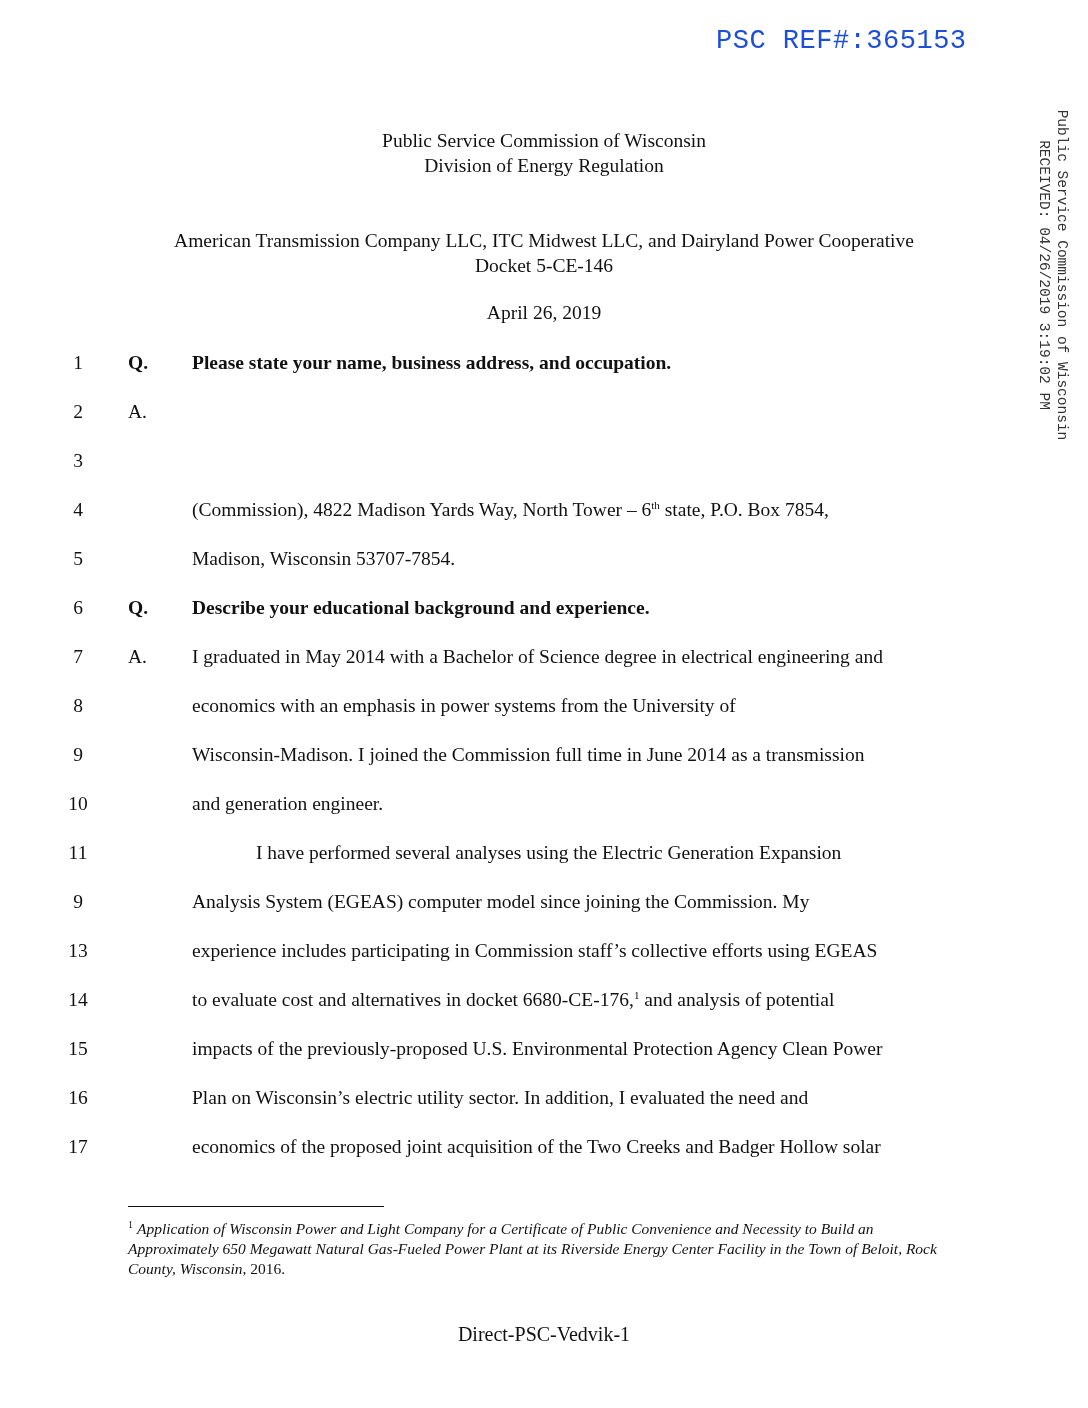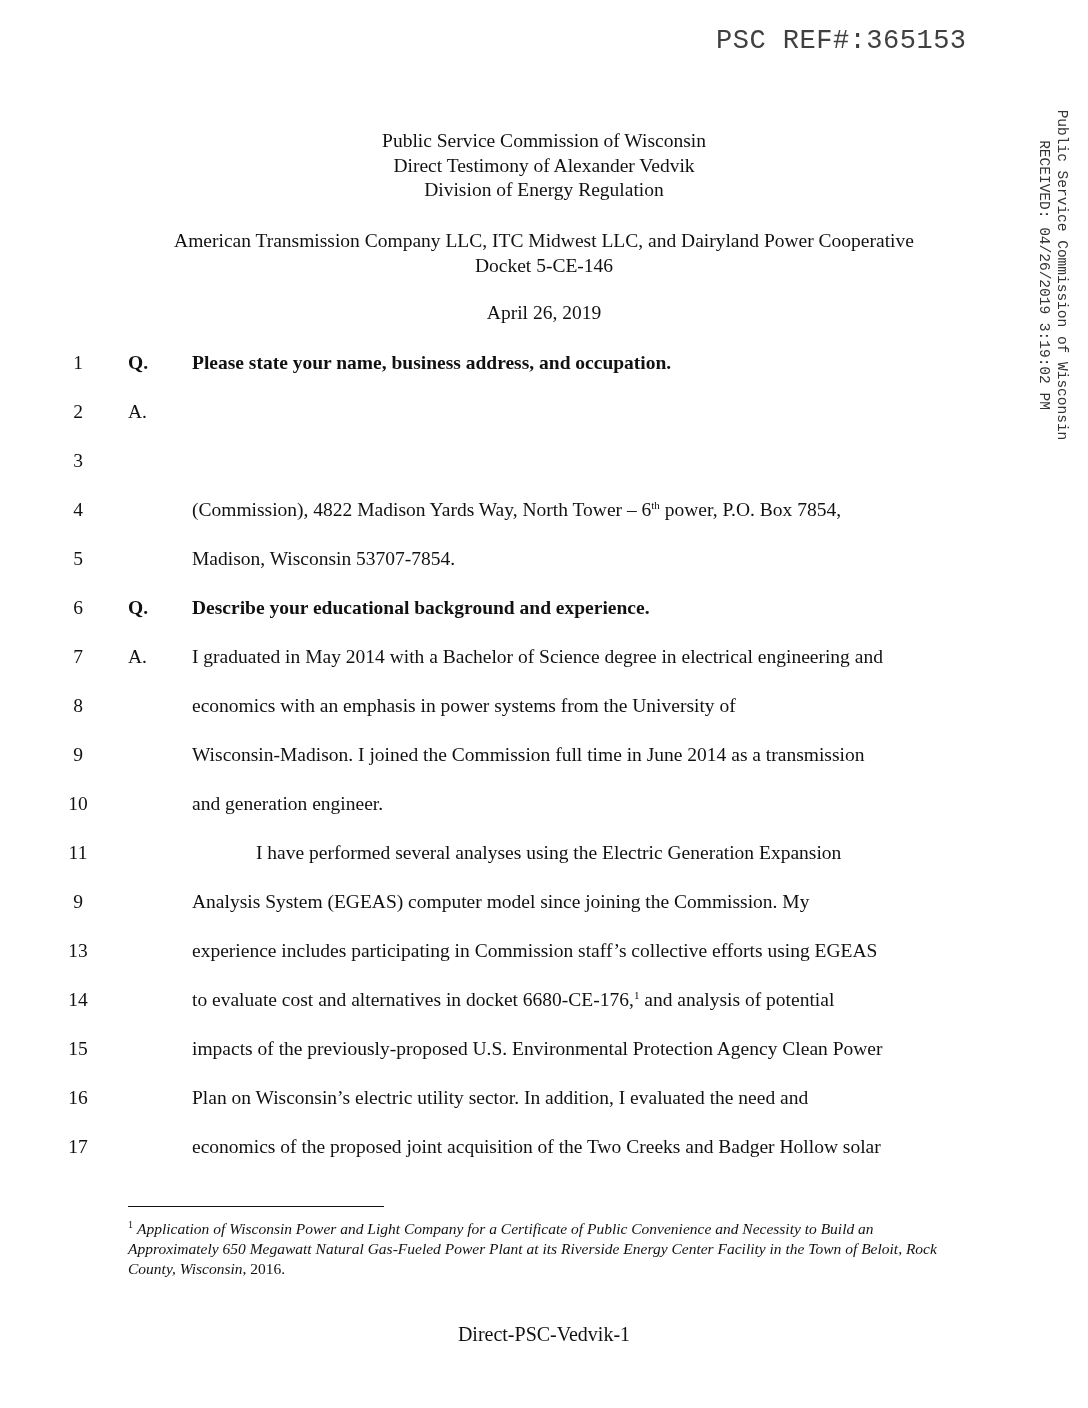--- a/index.html
+++ b/index.html
@@ -4,21 +4,21 @@
   <style>
     html, body { margin: 0; padding: 0; background: #ffffff; }
     body {
       width: 1088px; height: 1408px; position: relative; overflow: hidden;
       font-family: "Liberation Serif", "DejaVu Serif", serif;
       color: #111111;
     }
     .stamp-ref {
       position: absolute; left: 716px; top: 26px;
       font-family: "Liberation Mono", "DejaVu Sans Mono", monospace;
-      font-size: 27px; color: #404040; letter-spacing: 0.5px;
+      font-size: 27px; color: #1d4ed8; letter-spacing: 0.5px;
     }
     .side-stamp {
       position: absolute; left: 1027px; top: 90px;
       width: 44px; height: 370px;
     }
     .side-stamp .inner {
       position: absolute; left: 44px; top: 0;
       transform-origin: 0 0; transform: rotate(90deg);
       width: 370px;
       font-family: "Liberation Mono", "DejaVu Sans Mono", monospace;
@@ -52,21 +52,20 @@
 
 <div class="side-stamp">
   <div class="inner">
     <span style="display:block">Public Service Commission of Wisconsin</span>
     <span style="display:block">RECEIVED: 04/26/2019 3:19:02 PM</span>
   </div>
 </div>
 
 <div class="header header-block-1">
   <span class="line">Public Service Commission of Wisconsin</span>
-  <span class="line">Direct Testimony of Alexander Vedvik</span>
   <span class="line">Division of Energy Regulation</span>
 </div>
 <div class="header header-block-2">
   <span class="line">American Transmission Company LLC, ITC Midwest LLC, and Dairyland Power Cooperative</span>
   <span class="line">Docket 5-CE-146</span>
 </div>
 <div class="header header-block-3">
   <span class="line">April 26, 2019</span>
 </div>
 
@@ -80,21 +79,21 @@
   <span class="num">2</span>
   <span class="qa">A.</span>
 </div>
 
 <div class="row" style="top:446px">
   <span class="num">3</span>
 </div>
 
 <div class="row" style="top:495px">
   <span class="num">4</span>
-  <span class="text"><span>(Commission), 4822 Madison Yards Way, North Tower – 6</span><sup>th</sup><span> power, P.O. Box 7854,</span></span>
+  <span class="text"><span>(Commission), 4822 Madison Yards Way, North Tower – 6</span><sup>th</sup><span> state, P.O. Box 7854,</span></span>
 </div>
 
 <div class="row" style="top:544px">
   <span class="num">5</span>
   <span class="text">Madison, Wisconsin 53707-7854.</span>
 </div>
 
 <div class="row" style="top:593px">
   <span class="num">6</span>
   <span class="qa bold">Q.</span>

